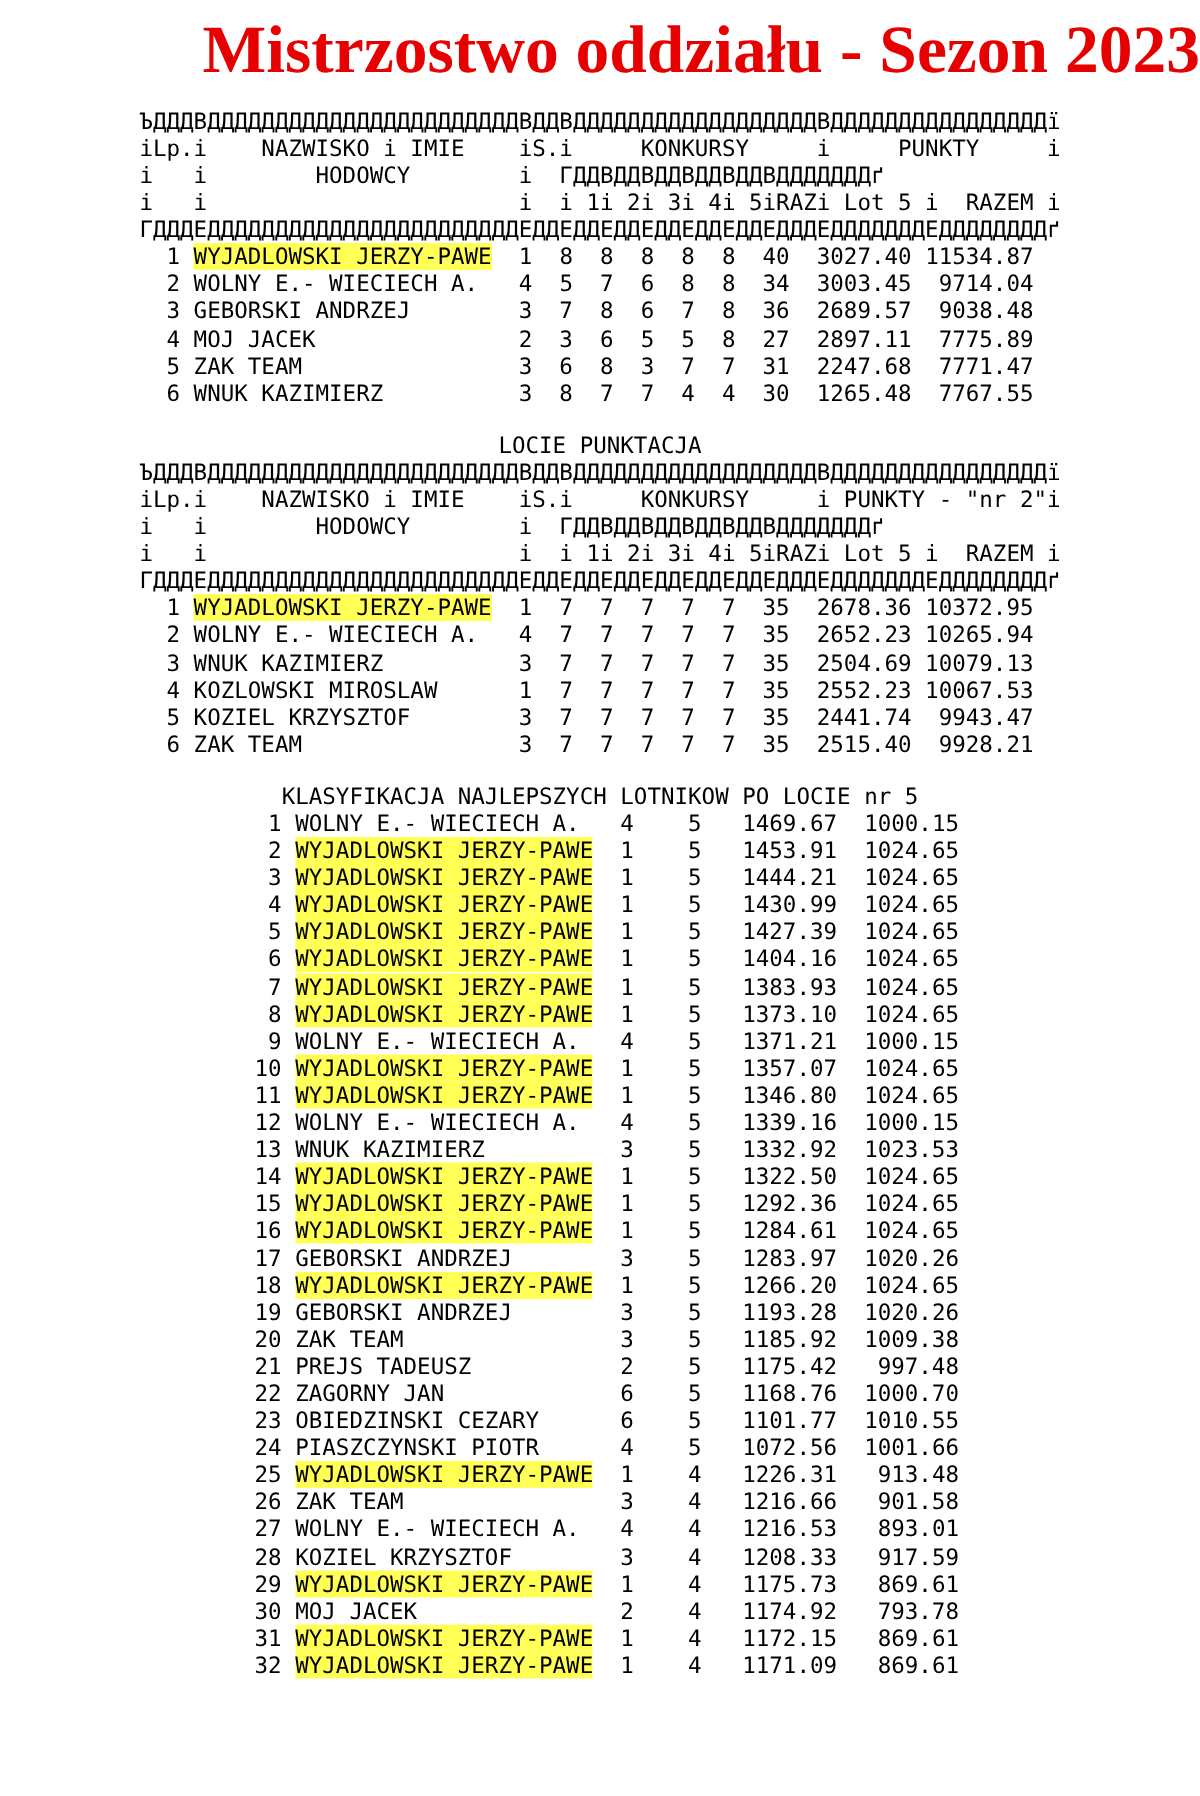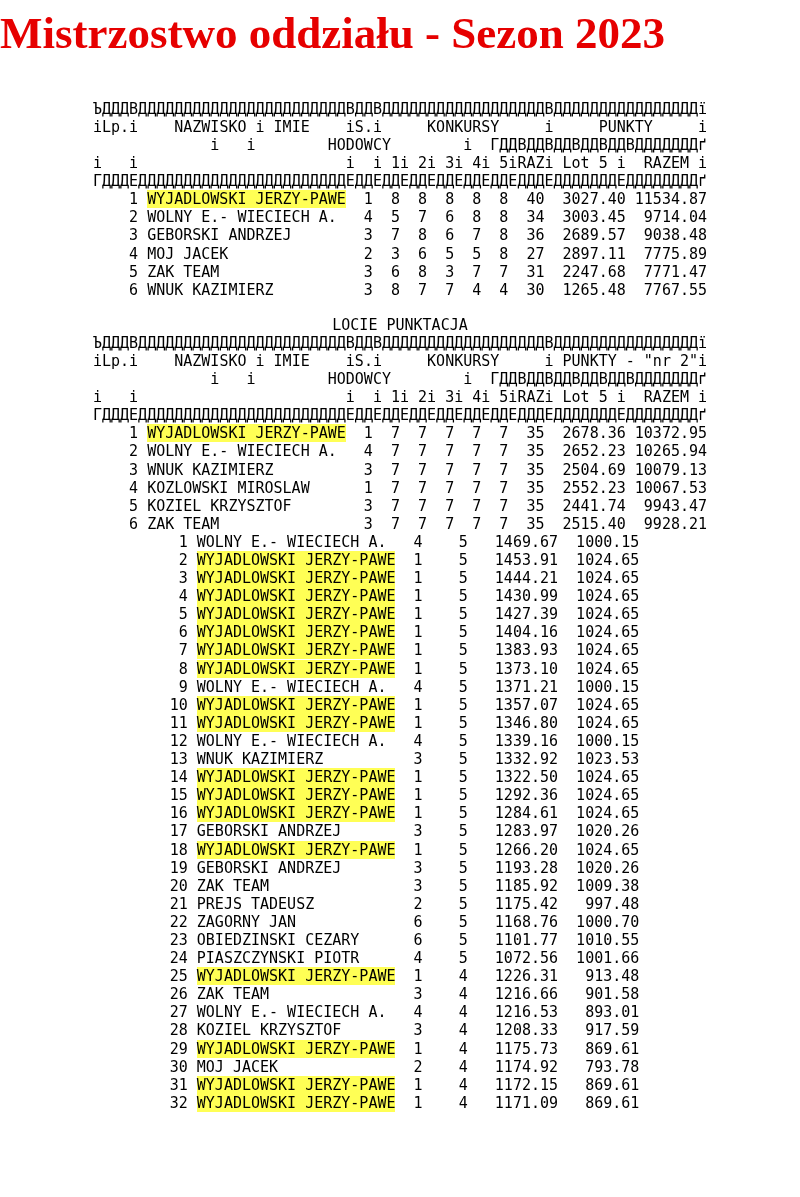--- a/index.html
+++ b/index.html
@@ -13,28 +13,27 @@
     overflow: hidden;
     font-family: "DejaVu Sans Mono", "Liberation Mono", monospace;
     color: #000000;
   }
   .title {
     font-family: "Liberation Serif", serif;
     font-weight: bold;
     font-size: 45px;
     line-height: 1.15;
     color: var(--title-color, #e60000);
-    text-align: left;
+    text-align: right;
     white-space: nowrap;
-    margin: 8px 0 40px 0;
+    margin: 8px 0 12px 0;
   }
   .tbl {
     display: table;
     margin: 0 auto;
-    text-align: right;
   }
   .mono {
     white-space: pre;
     font-size: 15px;
     line-height: 18.1px;
     font-family: "DejaVu Sans Mono", "Liberation Mono", monospace;
   }
   .caption {
     font-size: 15px;
     line-height: 18.1px;
@@ -68,18 +67,19 @@
 
   <section class="tbl">
     <div class="mono">ЪДДДВДДДДДДДДДДДДДДДДДДДДДДДВДДВДДДДДДДДДДДДДДДДДДВДДДДДДДДДДДДДДДДї
 іLp.і    NAZWISKO i IMIE    іS.і     KONKURSY     і PUNKTY - "nr 2"і
 і   і        HODOWCY        і  ГДДВДДВДДВДДВДДВДДДДДДДґ
 і   і                       і  і 1і 2і 3і 4і 5іRAZі Lot 5 і  RAZEM і
 ГДДДЕДДДДДДДДДДДДДДДДДДДДДДДЕДДЕДДЕДДЕДДЕДДЕДДЕДДДЕДДДДДДДЕДДДДДДДДґ</div>
     <div class="mono" id="t2rows"><div><span>  1 </span><span class="hl">WYJADLOWSKI JERZY-PAWE</span><span>  1  7  7  7  7  7  35  2678.36 10372.95</span></div><div><span>  2 </span><span>WOLNY E.- WIECIECH A.</span><span>   4  7  7  7  7  7  35  2652.23 10265.94</span></div><div><span>  3 </span><span>WNUK KAZIMIERZ</span><span>          3  7  7  7  7  7  35  2504.69 10079.13</span></div><div><span>  4 </span><span>KOZLOWSKI MIROSLAW</span><span>      1  7  7  7  7  7  35  2552.23 10067.53</span></div><div><span>  5 </span><span>KOZIEL KRZYSZTOF</span><span>        3  7  7  7  7  7  35  2441.74  9943.47</span></div><div><span>  6 </span><span>ZAK TEAM</span><span>                3  7  7  7  7  7  35  2515.40  9928.21</span></div></div>
   </section>
 
+  <div class="caption">KLASYFIKACJA NAJLEPSZYCH LOTNIKOW PO LOCIE nr 5</div>
 
   <section class="tbl">
     <div class="mono" id="t3rows"><div><span>  1 </span><span>WOLNY E.- WIECIECH A.</span><span>   4    5   1469.67  1000.15</span></div><div><span>  2 </span><span class="hl">WYJADLOWSKI JERZY-PAWE</span><span>  1    5   1453.91  1024.65</span></div><div><span>  3 </span><span class="hl">WYJADLOWSKI JERZY-PAWE</span><span>  1    5   1444.21  1024.65</span></div><div><span>  4 </span><span class="hl">WYJADLOWSKI JERZY-PAWE</span><span>  1    5   1430.99  1024.65</span></div><div><span>  5 </span><span class="hl">WYJADLOWSKI JERZY-PAWE</span><span>  1    5   1427.39  1024.65</span></div><div><span>  6 </span><span class="hl">WYJADLOWSKI JERZY-PAWE</span><span>  1    5   1404.16  1024.65</span></div><div><span>  7 </span><span class="hl">WYJADLOWSKI JERZY-PAWE</span><span>  1    5   1383.93  1024.65</span></div><div><span>  8 </span><span class="hl">WYJADLOWSKI JERZY-PAWE</span><span>  1    5   1373.10  1024.65</span></div><div><span>  9 </span><span>WOLNY E.- WIECIECH A.</span><span>   4    5   1371.21  1000.15</span></div><div><span> 10 </span><span class="hl">WYJADLOWSKI JERZY-PAWE</span><span>  1    5   1357.07  1024.65</span></div><div><span> 11 </span><span class="hl">WYJADLOWSKI JERZY-PAWE</span><span>  1    5   1346.80  1024.65</span></div><div><span> 12 </span><span>WOLNY E.- WIECIECH A.</span><span>   4    5   1339.16  1000.15</span></div><div><span> 13 </span><span>WNUK KAZIMIERZ</span><span>          3    5   1332.92  1023.53</span></div><div><span> 14 </span><span class="hl">WYJADLOWSKI JERZY-PAWE</span><span>  1    5   1322.50  1024.65</span></div><div><span> 15 </span><span class="hl">WYJADLOWSKI JERZY-PAWE</span><span>  1    5   1292.36  1024.65</span></div><div><span> 16 </span><span class="hl">WYJADLOWSKI JERZY-PAWE</span><span>  1    5   1284.61  1024.65</span></div><div><span> 17 </span><span>GEBORSKI ANDRZEJ</span><span>        3    5   1283.97  1020.26</span></div><div><span> 18 </span><span class="hl">WYJADLOWSKI JERZY-PAWE</span><span>  1    5   1266.20  1024.65</span></div><div><span> 19 </span><span>GEBORSKI ANDRZEJ</span><span>        3    5   1193.28  1020.26</span></div><div><span> 20 </span><span>ZAK TEAM</span><span>                3    5   1185.92  1009.38</span></div><div><span> 21 </span><span>PREJS TADEUSZ</span><span>           2    5   1175.42   997.48</span></div><div><span> 22 </span><span>ZAGORNY JAN</span><span>             6    5   1168.76  1000.70</span></div><div><span> 23 </span><span>OBIEDZINSKI CEZARY</span><span>      6    5   1101.77  1010.55</span></div><div><span> 24 </span><span>PIASZCZYNSKI PIOTR</span><span>      4    5   1072.56  1001.66</span></div><div><span> 25 </span><span class="hl">WYJADLOWSKI JERZY-PAWE</span><span>  1    4   1226.31   913.48</span></div><div><span> 26 </span><span>ZAK TEAM</span><span>                3    4   1216.66   901.58</span></div><div><span> 27 </span><span>WOLNY E.- WIECIECH A.</span><span>   4    4   1216.53   893.01</span></div><div><span> 28 </span><span>KOZIEL KRZYSZTOF</span><span>        3    4   1208.33   917.59</span></div><div><span> 29 </span><span class="hl">WYJADLOWSKI JERZY-PAWE</span><span>  1    4   1175.73   869.61</span></div><div><span> 30 </span><span>MOJ JACEK</span><span>               2    4   1174.92   793.78</span></div><div><span> 31 </span><span class="hl">WYJADLOWSKI JERZY-PAWE</span><span>  1    4   1172.15   869.61</span></div><div><span> 32 </span><span class="hl">WYJADLOWSKI JERZY-PAWE</span><span>  1    4   1171.09   869.61</span></div></div>
   </section>
 
 </div>
 
 </body></html>

